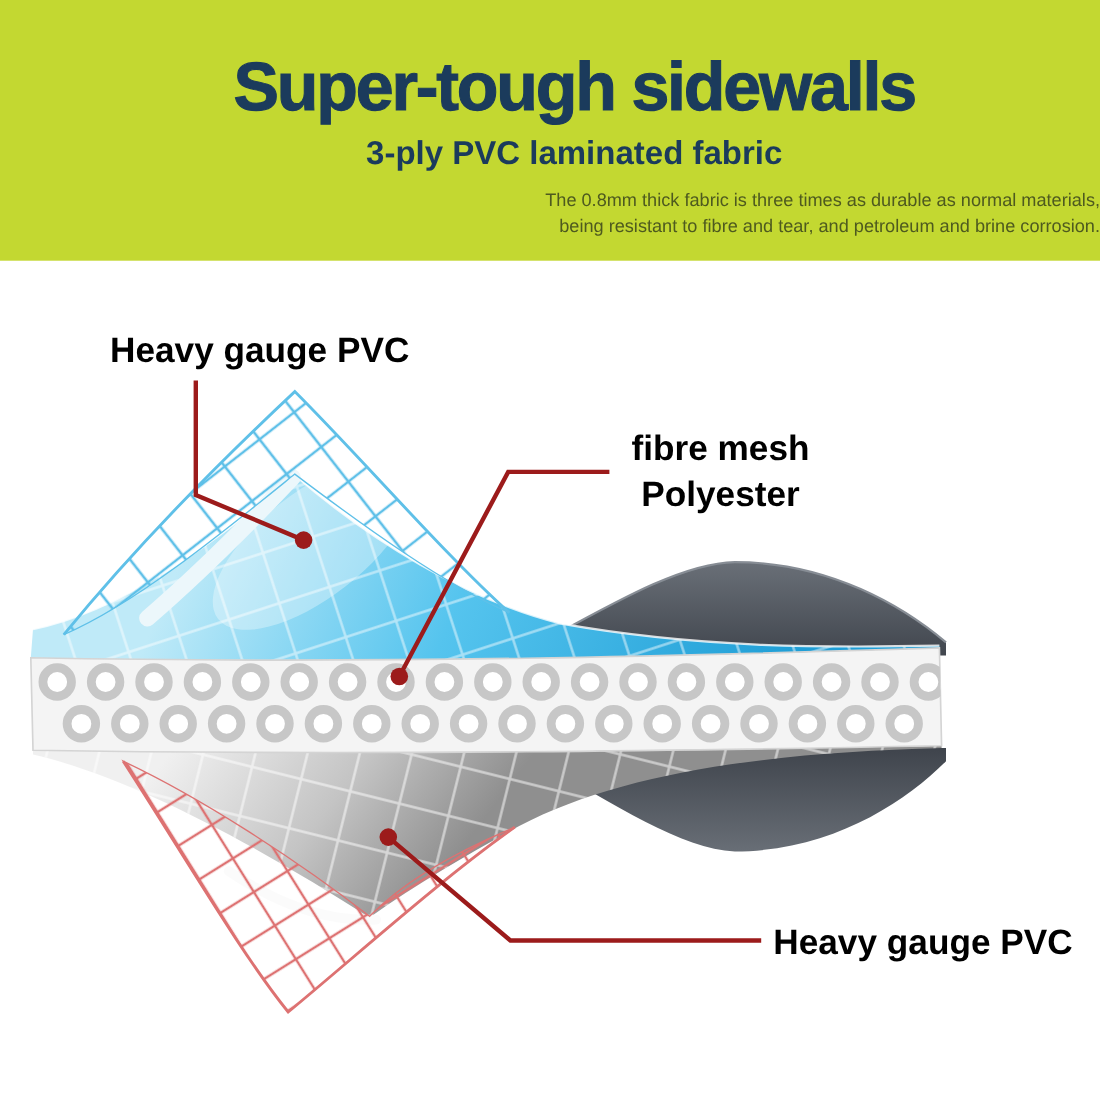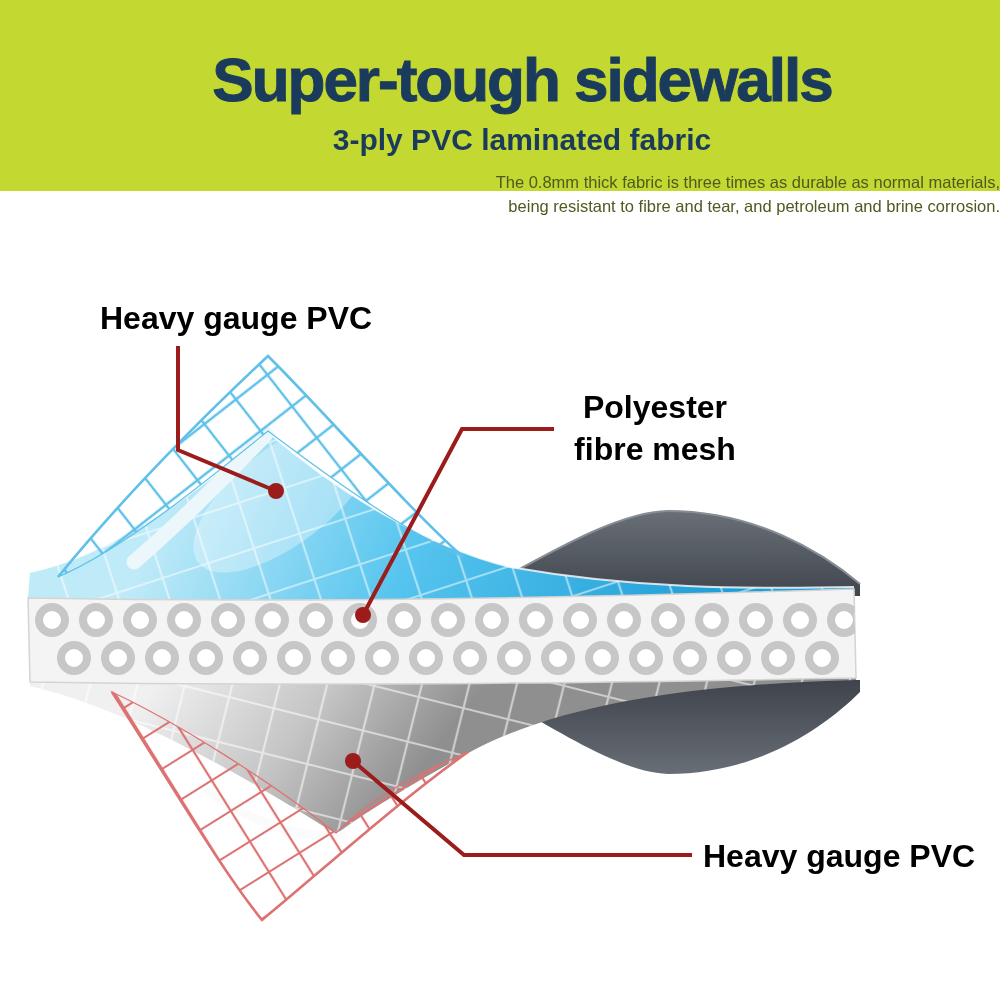--- a/index.html
+++ b/index.html
@@ -1,20 +1,20 @@
 <!DOCTYPE html>
 <html><head>
 <meta charset="utf-8">
 <style>
   * { margin:0; padding:0; box-sizing:border-box; }
   html,body { width:1000px; height:1000px; background:#ffffff; font-family:"Liberation Sans", sans-serif; }
   .page { position:relative; width:1000px; height:1000px; overflow:hidden; background:#ffffff; }
 
   
-  .hero { position:absolute; top:0; left:0; width:1000px; height:191px; background:#c3d831; text-align:center;padding-left:44px; }
+  .hero { position:absolute; top:0; left:0; width:1000px; height:237px; background:#c3d831; text-align:center;padding-left:44px; }
   .hero h1 {
     padding-top:44px; font-size:62px; font-weight:bold; letter-spacing:-2px;
     color:#1b3b5c; -webkit-text-stroke:1px #1b3b5c;
   }
   .hero h2 { margin-top:8px; font-size:30px; font-weight:700; color:#1b3b5c; }
   .hero .desc { margin-top:13px; font-size:16.5px; line-height:24px; color:#4e5a1f;text-align:right; }
 
   
   .stage { position:absolute; top:0; left:0; width:1000px; height:717px; }
   .stage svg { position:absolute; top:0; left:0; }
@@ -162,19 +162,19 @@
       </g>
       <g fill="#9c1b1b">
         <circle cx="276" cy="491" r="8"></circle>
         <circle cx="363" cy="615" r="8"></circle>
         <circle cx="353" cy="761" r="8"></circle>
       </g>
     </svg>
 
     <div class="lbl lbl-top">Heavy gauge PVC</div>
     <div class="lbl lbl-mid">
+      <div>fibre mesh</div>
       <div>Polyester</div>
-      <div>fibre mesh</div>
     </div>
     <div class="lbl lbl-bottom">Heavy gauge PVC</div>
   </div>
 
 </div>
 
 </body></html>

